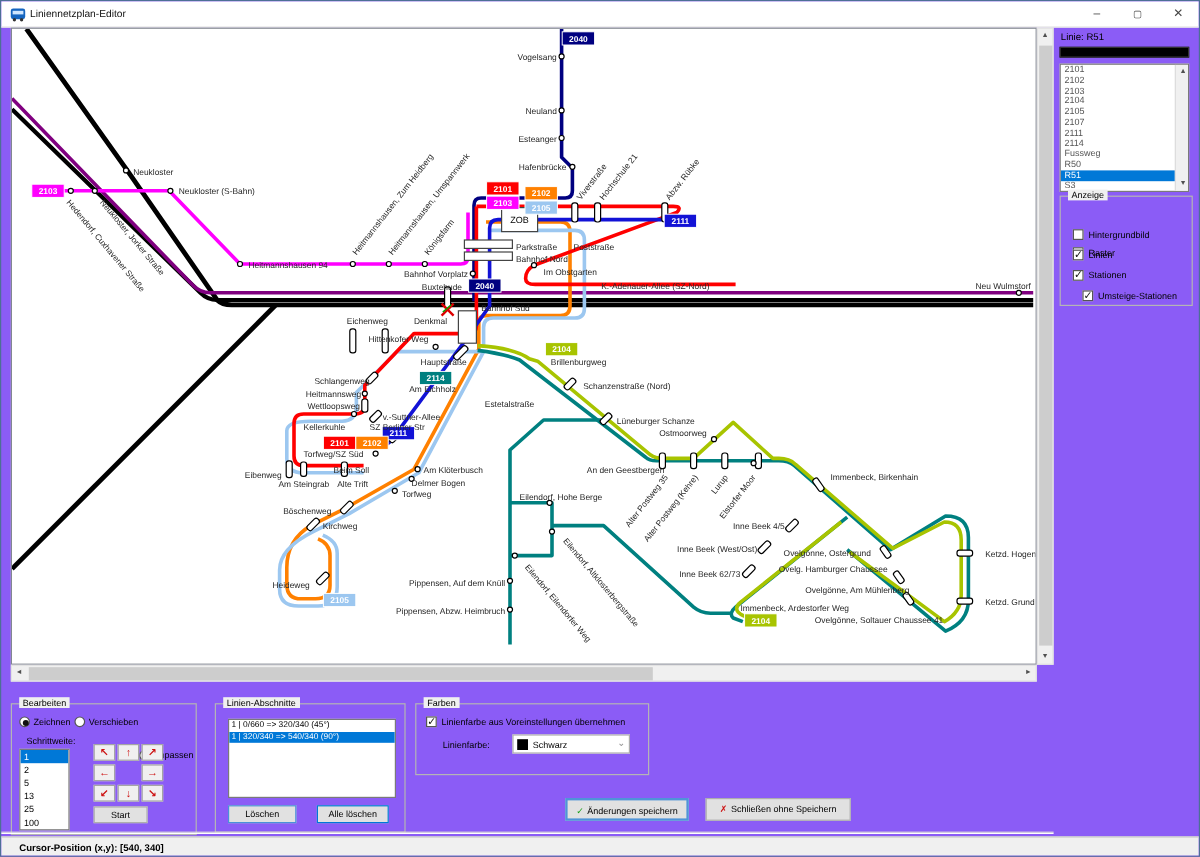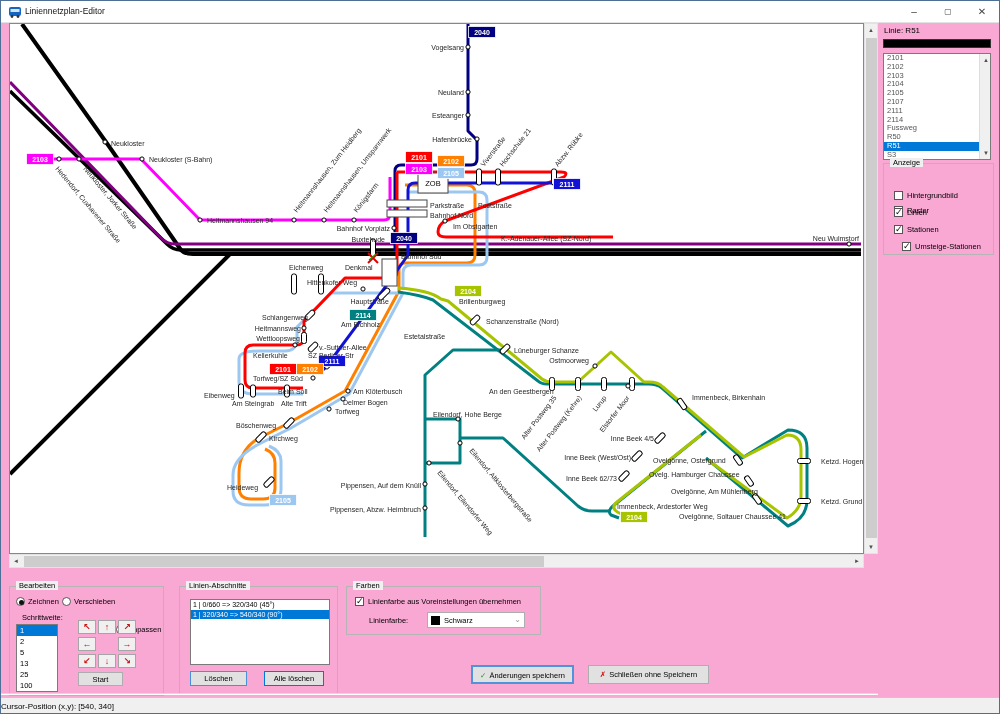--- a/index.html
+++ b/index.html
@@ -1,17 +1,17 @@
 <!DOCTYPE html>
 <html><head>
 <meta charset="utf-8">
 <style>
   html,body{margin:0;padding:0;background:#888;}
   *{box-sizing:border-box;}
-  #win{position:relative;width:1000px;height:714px;background:#f9a8d4;border:1px solid #4d6f96;
+  #win{position:relative;width:1000px;height:714px;background:#8b5cf6;border:1px solid #4d6f96;
        font-family:"Liberation Sans","DejaVu Sans",sans-serif;overflow:hidden;}
   
   .titlebar{position:absolute;left:0;top:0;width:100%;height:22px;background:#ffffff;border-bottom:1px solid #e3e3e3;}
   .titlebar .ttl{position:absolute;left:24px;top:5px;font-size:8.5px;color:#111;}
   .busicon{position:absolute;left:7px;top:4px;width:14px;height:14px;}
   .wbtn{position:absolute;top:0;width:34px;height:21px;text-align:center;font-size:10px;color:#444;line-height:21px;}
   
   .map-wrap{position:absolute;left:8px;top:22px;width:869px;height:545px;}
   .canvas{position:absolute;left:0;top:0;width:855px;height:531px;background:#fff;border:1px solid #828790;overflow:hidden;}
   .vsb{position:absolute;left:855px;top:0;width:14px;height:531px;background:#f0f0f0;border:1px solid #e2e2e2;}
@@ -48,21 +48,21 @@
   .btn{position:absolute;background:#e1e1e1;border:1px solid #adadad;font-size:7.5px;text-align:center;color:#000;}
   .seglist{position:absolute;background:#fff;border:1px solid #7a7a7a;overflow:hidden;}
   .seglist .li{height:9.5px;font-size:7px;padding:0 2px;line-height:9.5px;color:#000;white-space:pre;}
   .seglist .li.sel{background:#0078d7;color:#fff;}
   .combo{position:absolute;background:#fff;border:1px solid #adadad;font-size:7.5px;color:#000;}
   .combo .sw{position:absolute;left:3px;top:3px;width:9px;height:9px;}
   .combo .val{position:absolute;left:16px;top:3px;}
   .combo .chev{position:absolute;right:3px;top:2px;color:#999;font-size:8px;}
   .sep{position:absolute;left:0;top:125px;width:100%;border-top:1px solid #d9d9d9;border-bottom:1px solid #fff;}
   .statusbar{position:absolute;left:0;top:696px;width:100%;height:18px;background:#f0f0f0;border-top:1px solid #c8c8c8;}
-  .statusbar .txt{position:absolute;left:0;top:4px;font-size:8px;font-weight:400;color:#000;}
+  .statusbar .txt{position:absolute;left:15px;top:4px;font-size:8px;font-weight:700;color:#000;}
   .icn-green{color:#18a018;font-weight:bold;margin-right:3px;}
   .icn-red{color:#cc1111;font-weight:bold;margin-right:3px;}
 </style>
 </head>
 <body>
 
 <div id="win">
 
   <div class="titlebar">
     <span class="busicon">
@@ -353,21 +353,21 @@
     <div class="fs" style="left:178px;top:18px;width:159px;height:108px;">
       <span class="leg">Linien-Abschnitte</span>
       <div class="seglist" style="left:10px;top:12px;width:140px;height:66px;">
           <div class="li">1 | 0/660 =&gt; 320/340 (45°)</div>
           <div class="li sel">1 | 320/340 =&gt; 540/340 (90°)</div>
         </div>
       <div class="btn" style="left:10px;top:84px;width:57px;height:15px;line-height:14px;border-color:#4a90d9;">Löschen</div>
       <div class="btn" style="left:84px;top:84px;width:60px;height:15px;line-height:14px;border-color:#0078d7;">Alle löschen</div>
     </div>
 
-    <div class="fs" style="left:345px;top:18px;width:195px;height:49px;">
+    <div class="fs" style="left:345px;top:18px;width:195px;height:60px;">
       <span class="leg">Farben</span>
       <div class="cbrow" style="left:8px;top:10px;">
         <span class="cb c"></span><span>Linienfarbe aus Voreinstellungen übernehmen</span>
       </div>
       <div style="position:absolute;left:22px;top:29px;font-size:7.5px;">Linienfarbe:</div>
       <div class="combo" style="left:80px;top:25px;width:98px;height:16px;">
         <span class="sw" id="combo-swatch" style="background: rgb(0, 0, 0);"></span>
         <span class="val">Schwarz</span>
         <span class="chev">⌄</span>
       </div>

